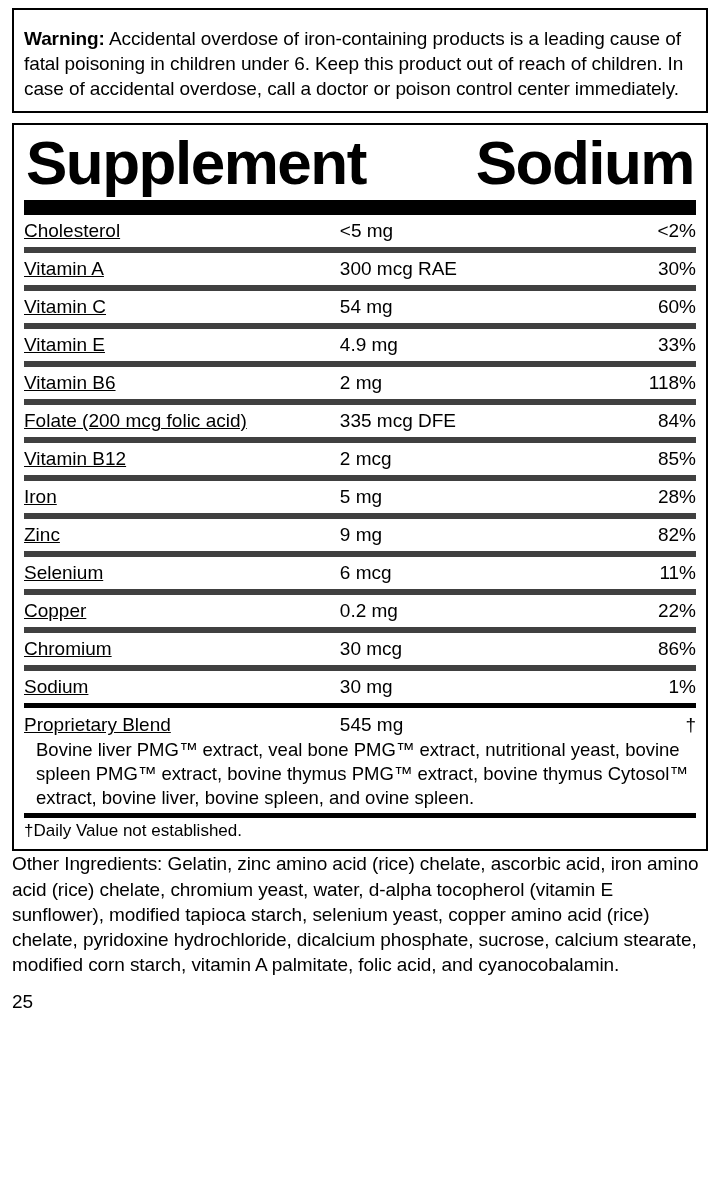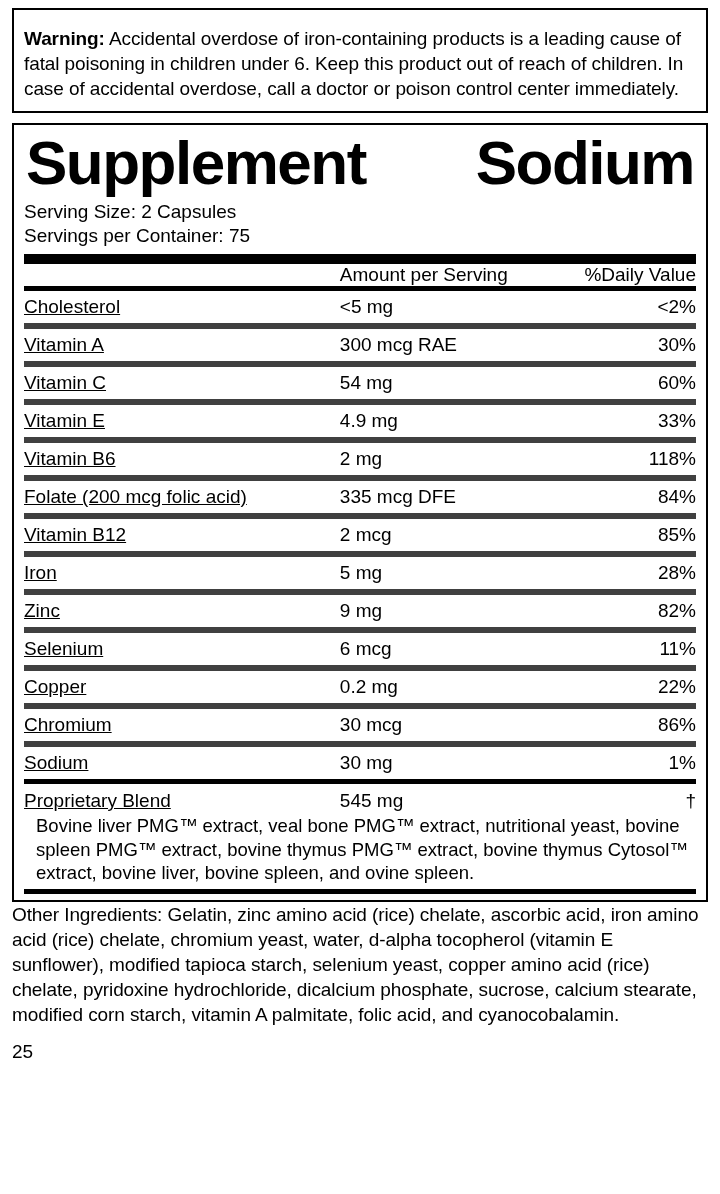--- a/index.html
+++ b/index.html
@@ -133,36 +133,23 @@
     <b>Warning:</b><span> Accidental overdose of iron-containing products is a leading cause of fatal poisoning in children under 6. Keep this product out of reach of children. In case of accidental overdose, call a doctor or poison control center immediately.</span>
   </div>
 
   <div class="sf-panel">
 
     <div class="sf-title">
       <span>Supplement</span>
       <span>Sodium</span>
     </div>
 
-    <div class="sf-serving">
-      <div>Serving Size: 2 Capsules</div>
-      <div>Servings per Container: 75</div>
-    </div>
 
     <div class="rule-thick"></div>
 
-    <table class="sf-table">
-      <thead>
-        <tr class="hdr-row">
-          <th class="col-name"></th>
-          <th class="col-amt">Amount per Serving</th>
-          <th class="col-dv">%Daily Value</th>
-        </tr>
-      </thead>
-    </table>
 
     <div class="rule-medium"></div>
 
     <table class="sf-table">
       <tbody>
         <tr class="first-body">
           <td class="col-name">Cholesterol</td>
           <td class="col-amt">&lt;5 mg</td>
           <td class="col-dv">&lt;2%</td>
         </tr>
@@ -238,19 +225,20 @@
           <td class="col-amt">545 mg</td>
           <td class="col-dv">†</td>
         </tr>
       </tbody>
     </table>
 
     <div class="blend-desc">Bovine liver PMG™ extract, veal bone PMG™ extract, nutritional yeast, bovine spleen PMG™ extract, bovine thymus PMG™ extract, bovine thymus Cytosol™ extract, bovine liver, bovine spleen, and ovine spleen.</div>
 
     <div class="rule-medium"></div>
 
+    <div class="dv-note">†Daily Value not established.</div>
   </div>
 
   <div class="other-ing">Other Ingredients: Gelatin, zinc amino acid (rice) chelate, ascorbic acid, iron amino acid (rice) chelate, chromium yeast, water, d-alpha tocopherol (vitamin E sunflower), modified tapioca starch, selenium yeast, copper amino acid (rice) chelate, pyridoxine hydrochloride, dicalcium phosphate, sucrose, calcium stearate, modified corn starch, vitamin A palmitate,  folic acid, and cyanocobalamin.</div>
 
   <div class="page-num">25</div>
 
 </div>
 
 </body></html>

